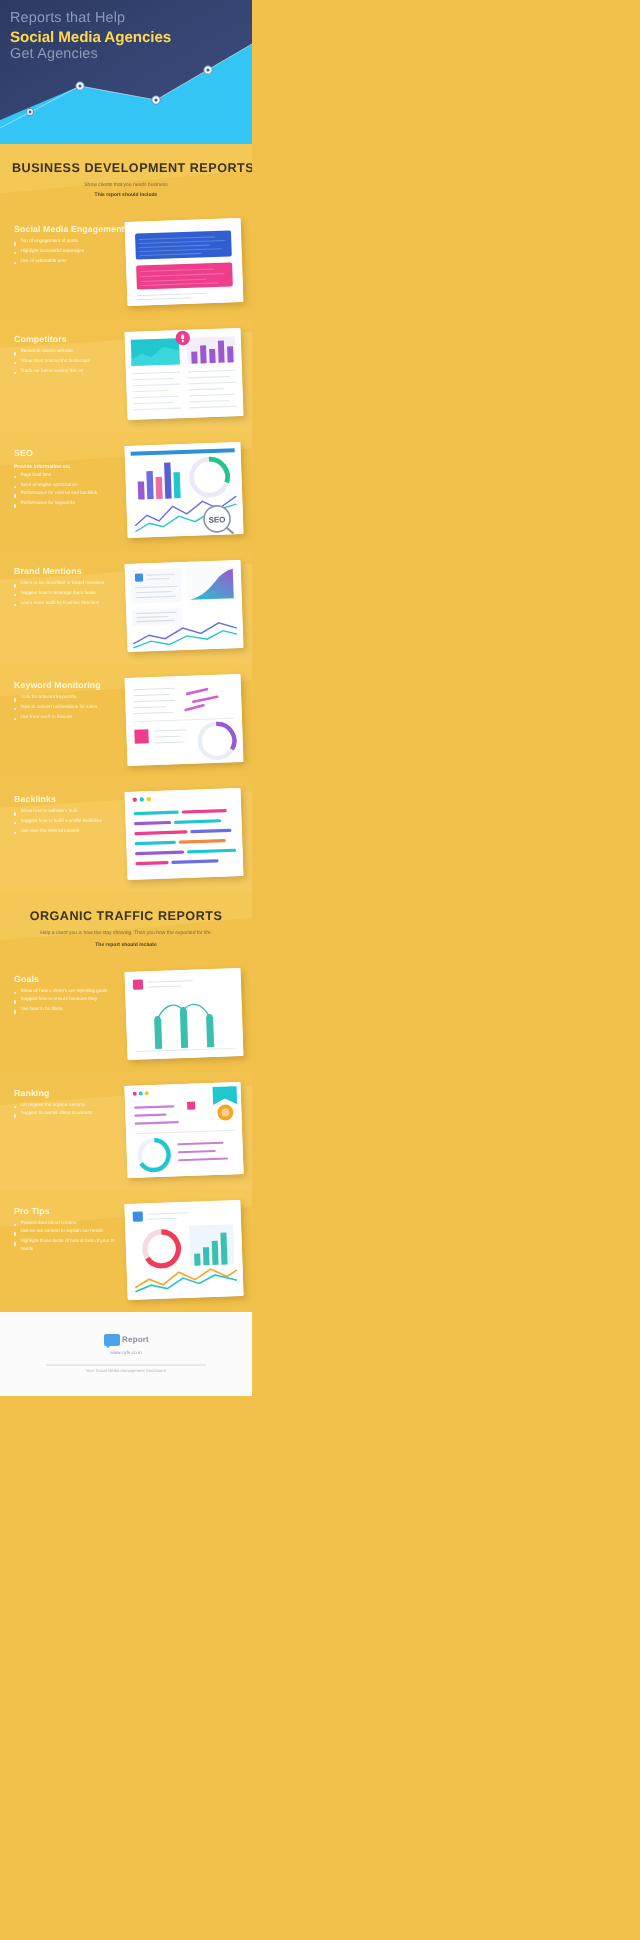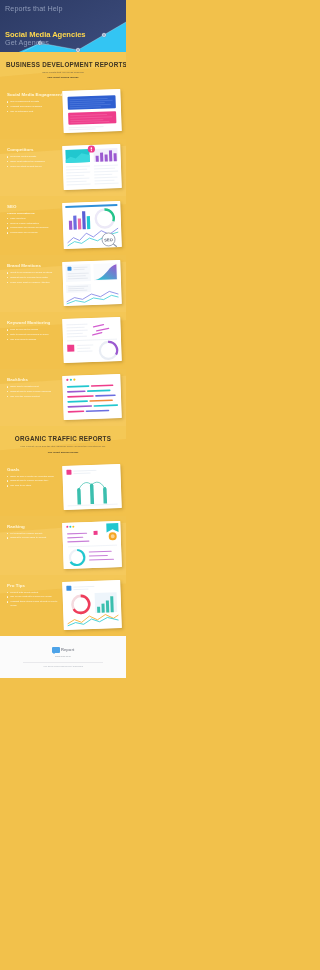--- a/index.html
+++ b/index.html
@@ -8,39 +8,38 @@
     width:126px; height:970px;
     font-family:"Liberation Sans", sans-serif;
     background:#f2c14b;
     overflow:hidden;
     position:relative;
   }
 
   
   .header {
     position:relative;
-    width:126px; height:52px;
+    width:126px; height:72px;
     background:linear-gradient(135deg,#2b3a63 0%,#33406b 45%,#3b4a78 100%);
     overflow:hidden;
   }
   .hdr-cyan {
     position:absolute; left:0; top:0; width:126px; height:72px;
   }
   .hdr-text {
     position:absolute; left:5px; top:5px; z-index:5;
     line-height:1.22;
   }
   .hdr-l1, .hdr-l3 {
     font-size:7.2px; color:#8e9ab8; letter-spacing:.1px; font-weight:400;
     white-space:nowrap;
   }
   .hdr-l2 {
     font-size:7.6px; color:#ffd84d; font-weight:700; letter-spacing:-.05px;
     white-space:nowrap;
-    margin-top:16px;
   }
 
   
   .band {
     position:relative; width:126px;
     background:#f2c14b;
     overflow:hidden;
   }
   .band.alt { background:#f5c95c; }
   .diag {

